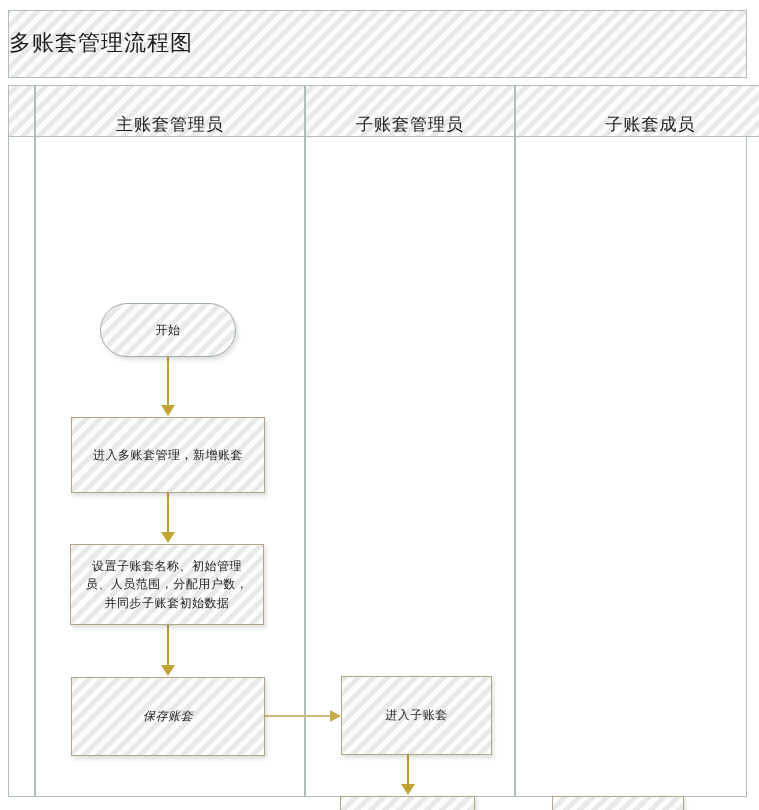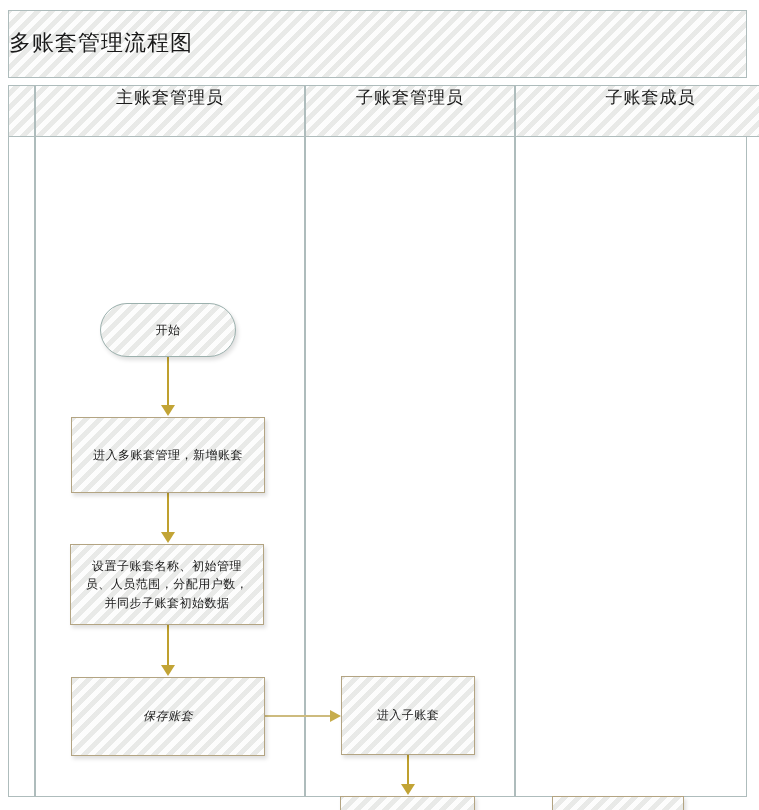--- a/index.html
+++ b/index.html
@@ -63,21 +63,21 @@
     width: 739px;
     height: 52px;
   }
   .lane-head {
     position: absolute;
     top: 0;
     height: 52px;
     border: 1px solid #aebcbc;
     box-sizing: border-box;
     display: flex;
-    align-items: flex-start;
+    align-items: flex-end;
     justify-content: center;
     font-size: 17px;
     color: #1a1a1a;
     letter-spacing: 1px;
   }
   #lane-head-corner { left: 0;   width: 27px; }
   #lane-head-0      { left: 27px; width: 270px; }
   #lane-head-1      { left: 297px; width: 210px; }
   #lane-head-2      { left: 507px; width: 271px; }
 
@@ -122,21 +122,21 @@
     border: 1px solid #9bb0ad;
     border-radius: 28px;
   }
   .node-label { display: block; }
 
   
   #node-start   { left: 92px;  top: 167px; width: 136px; height: 54px; }
   #node-enter   { left: 63px;  top: 281px; width: 194px; height: 76px; }
   #node-config  { left: 62px;  top: 408px; width: 194px; height: 81px; }
   #node-save    { left: 63px;  top: 541px; width: 194px; height: 79px; font-style: italic; }
-  #node-sub     { left: 333px; top: 540px; width: 134px; height: 79px; }
+  #node-sub     { left: 333px; top: 540px; width: 151px; height: 79px; }
   #node-members { left: 332px; top: 660px; width: 135px; height: 78px; }
   #node-use     { left: 544px; top: 660px; width: 132px; height: 78px; }
 
   
   .conn-v {
     position: absolute;
     width: 2px;
     background: #bfa02e;
   }
   .conn-h {

